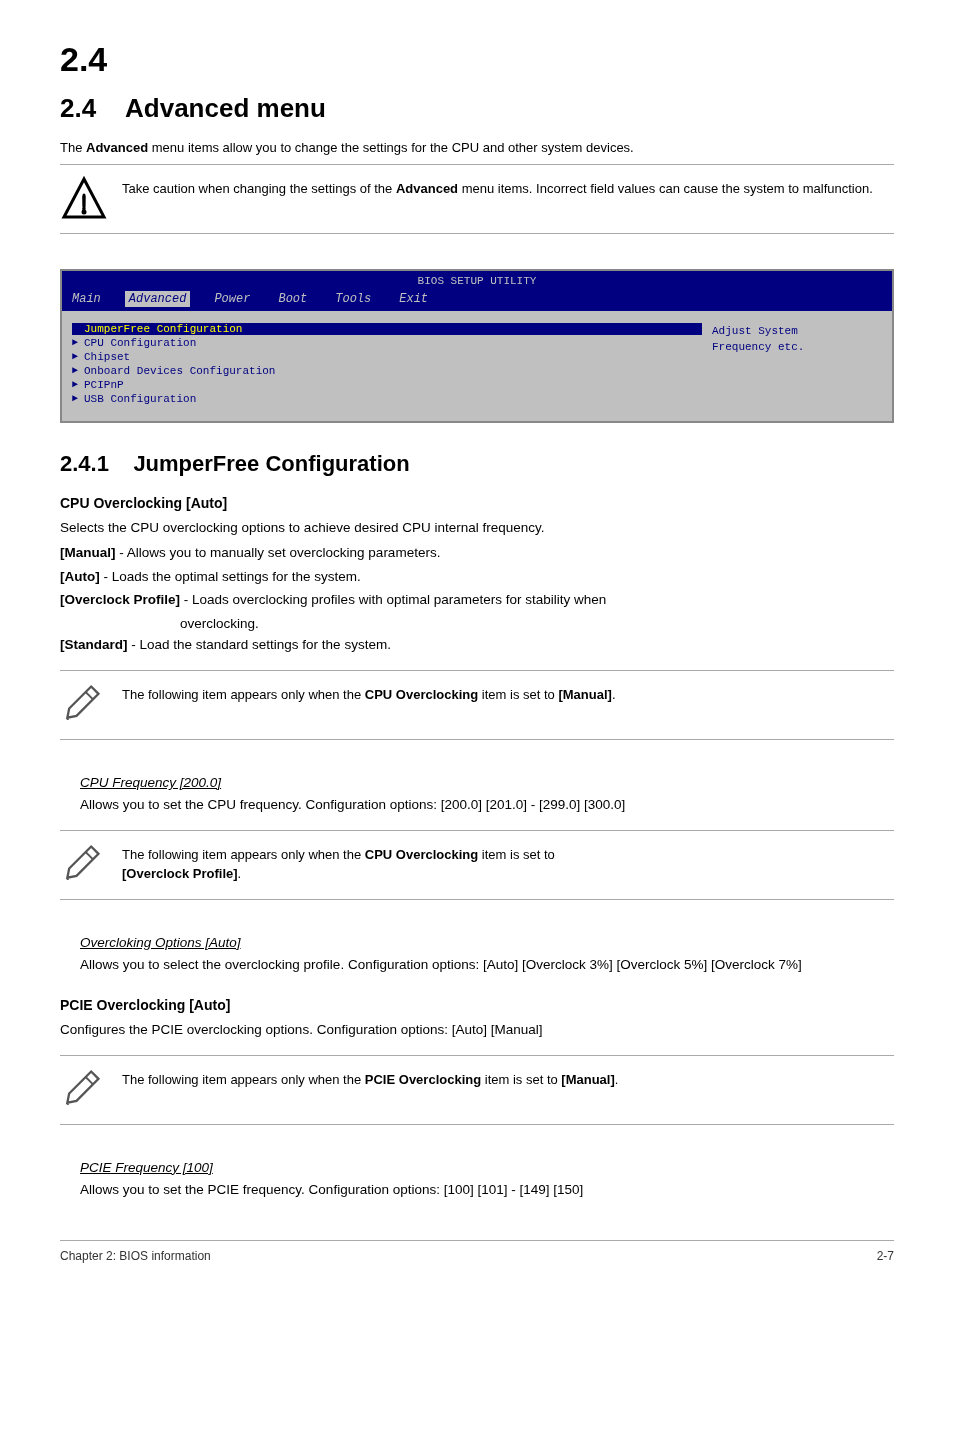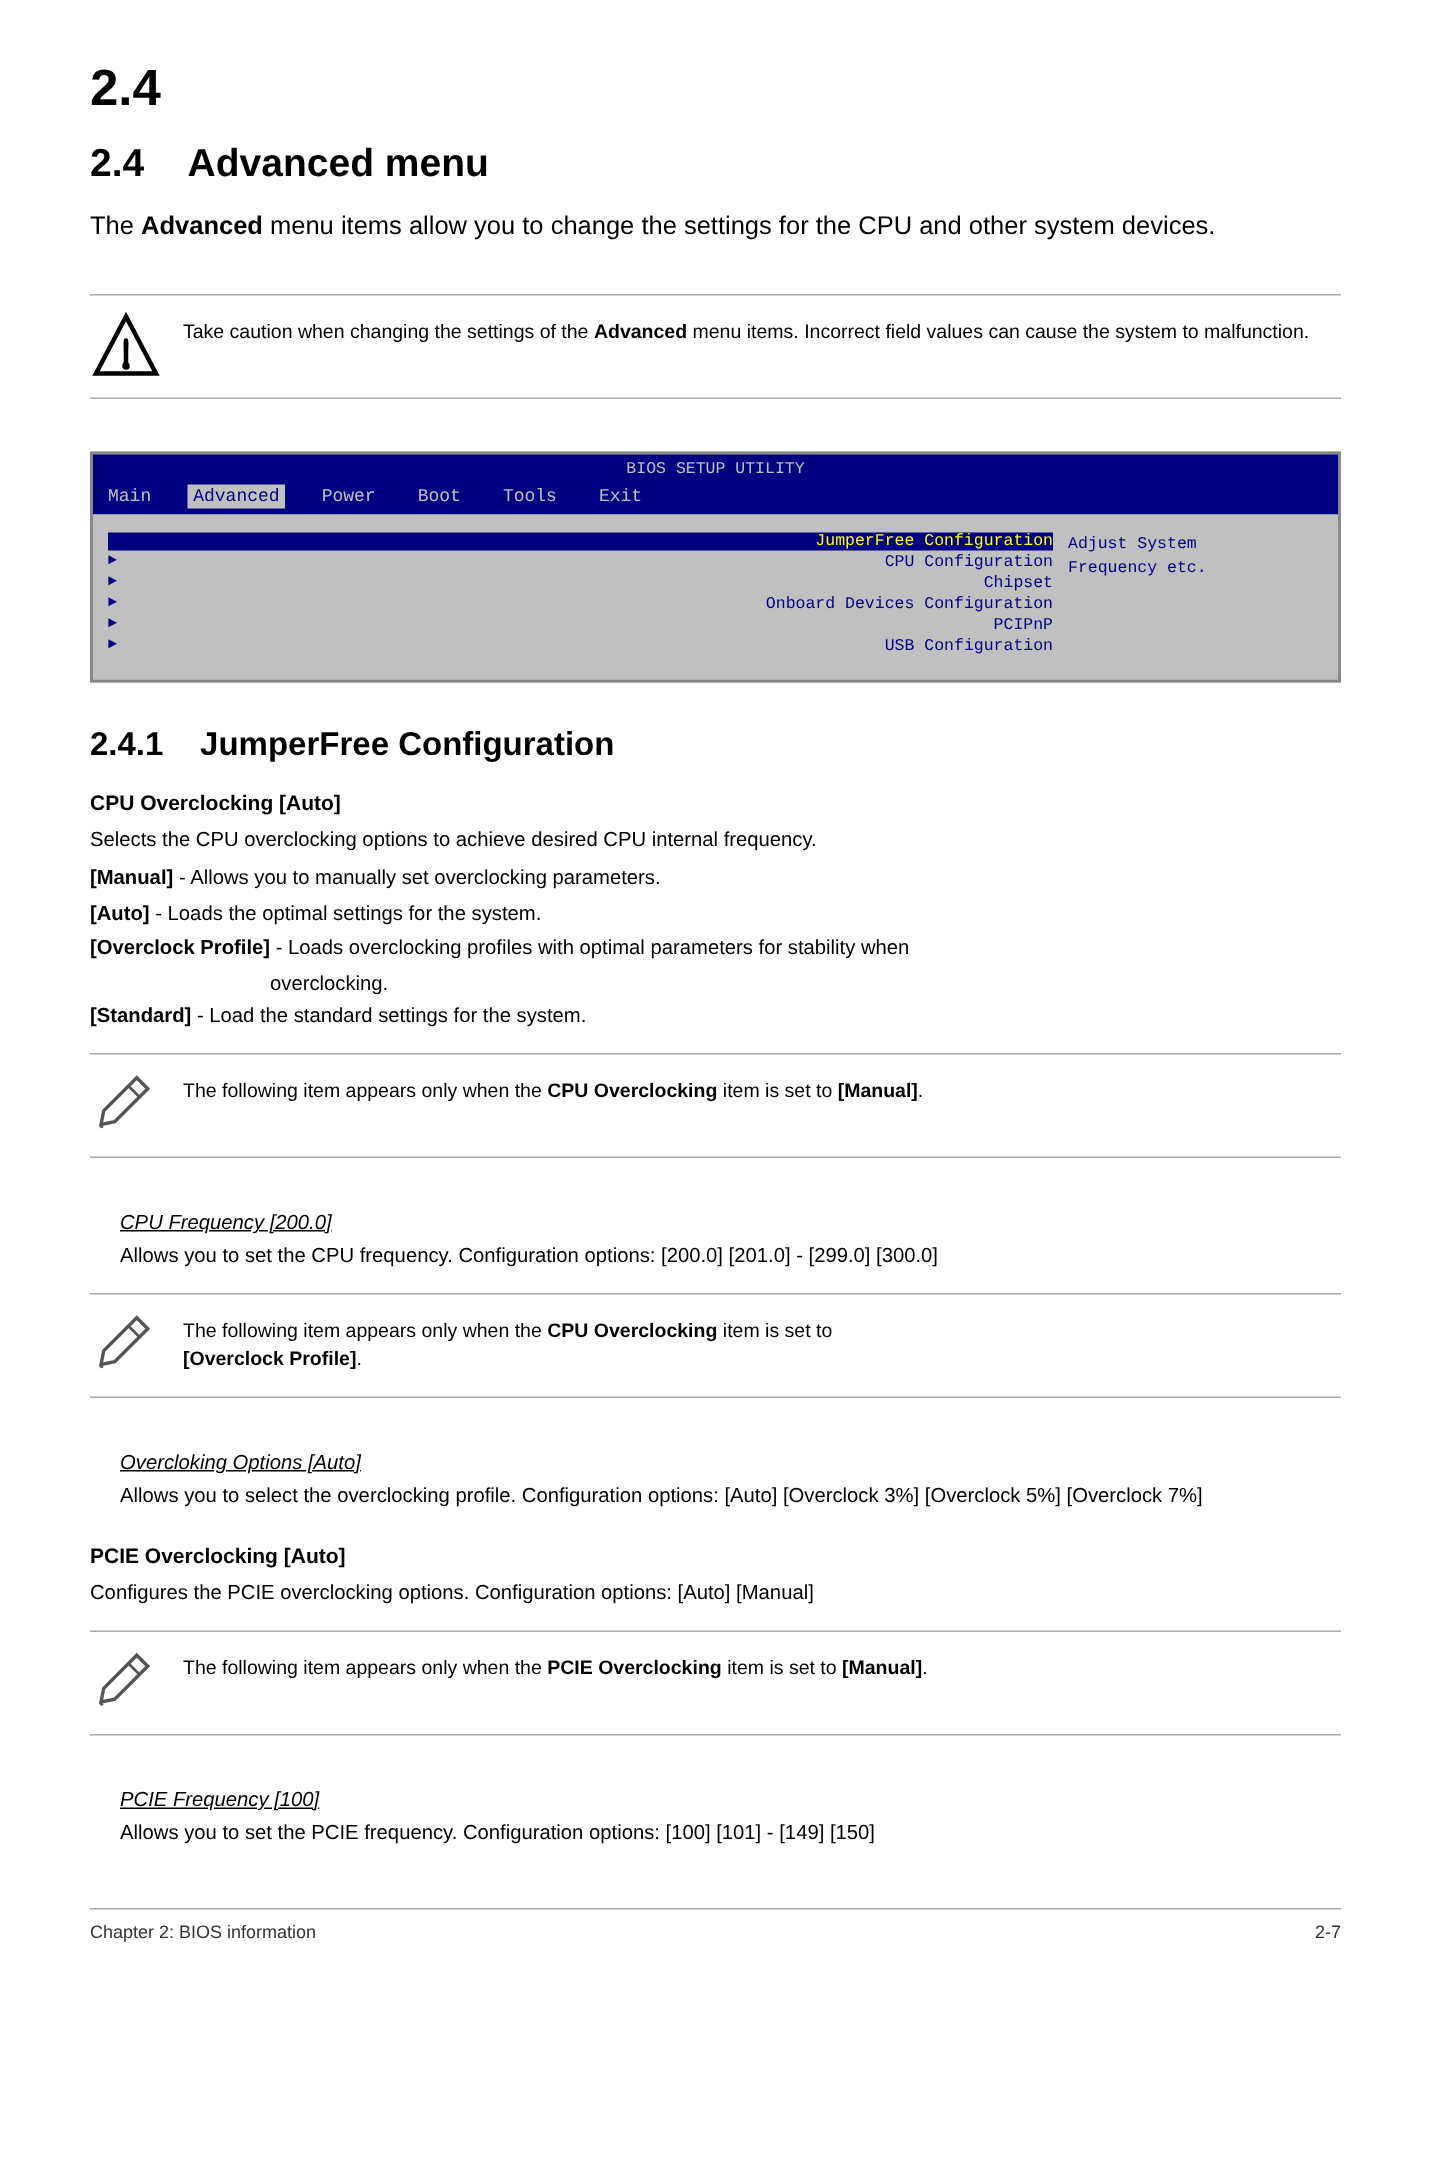--- a/index.html
+++ b/index.html
@@ -14,22 +14,22 @@
     }
 
     h1.section-title {
       font-size: 34px;
       font-weight: bold;
       margin-bottom: 14px;
       border-bottom: none;
     }
 
     p.intro {
-      font-size: 17px;
-      margin-bottom: 32px;
+      font-size: 13px;
+      margin-bottom: 6px;
       line-height: 1.5;
     }
 
     
     .note-box {
       display: flex;
       align-items: flex-start;
       border-top: 1px solid #aaa;
       border-bottom: 1px solid #aaa;
       padding: 10px 0;
@@ -76,20 +76,21 @@
     .bios-menu-row {
       display: flex;
       gap: 20px;
       padding: 2px 0;
     }
 
     .bios-menu-item {
       color: #c0c0c0;
       padding: 1px 4px;
       cursor: default;
+      font-style: italic;
     }
 
     .bios-menu-item.active {
       background: #c0c0c0;
       color: #000080;
     }
 
     .bios-body {
       display: flex;
       background: #c0c0c0;
@@ -110,21 +111,20 @@
       line-height: 1.5;
     }
 
     .bios-menu-entry {
       display: flex;
       align-items: center;
       gap: 6px;
       color: #000080;
       font-size: 11px;
       margin: 2px 0;
-      justify-content: space-between;
     }
 
     .bios-menu-entry .arrow {
       color: #000080;
       font-size: 10px;
     }
 
     .bios-menu-entry.highlighted {
       background: #000080;
       color: #ffff00;

